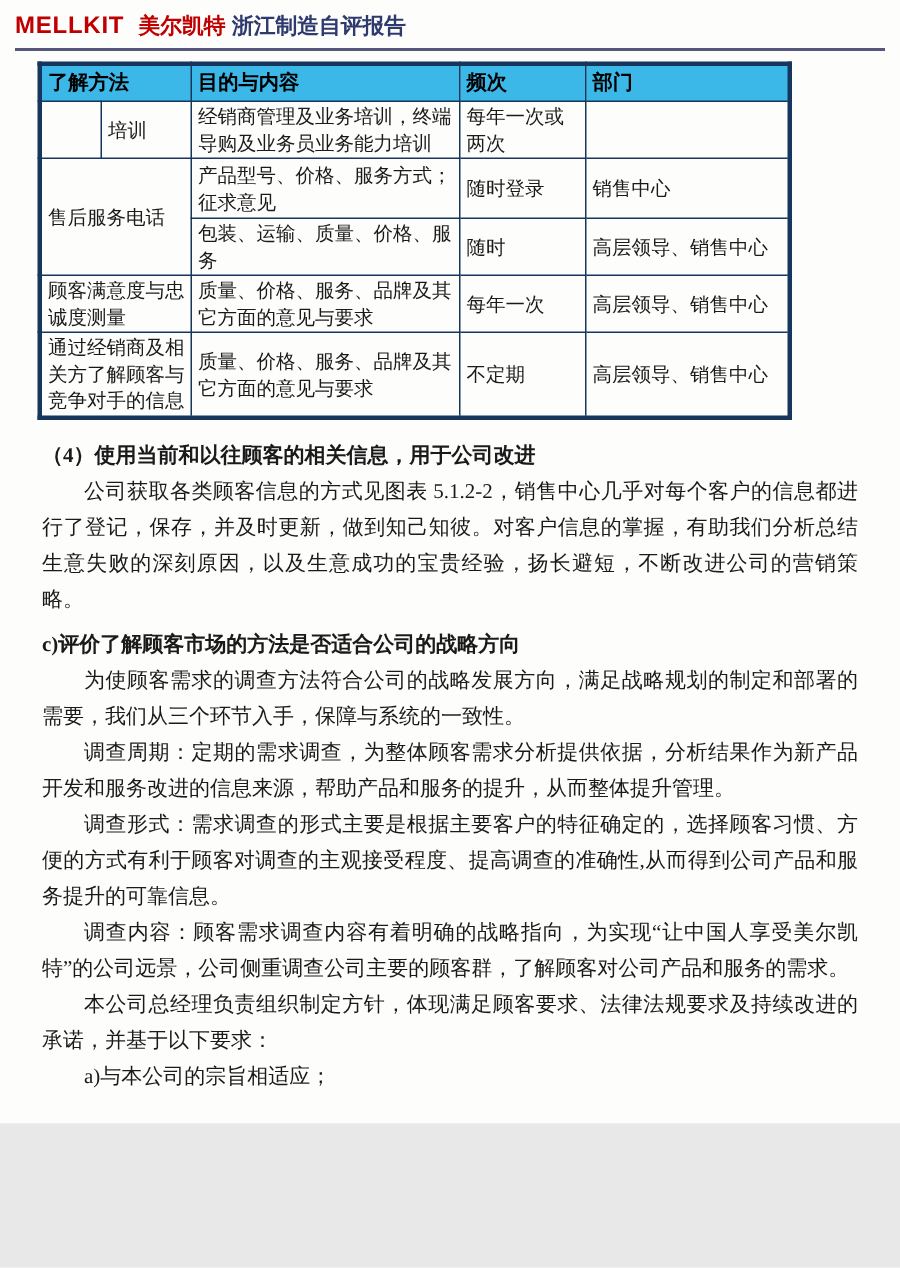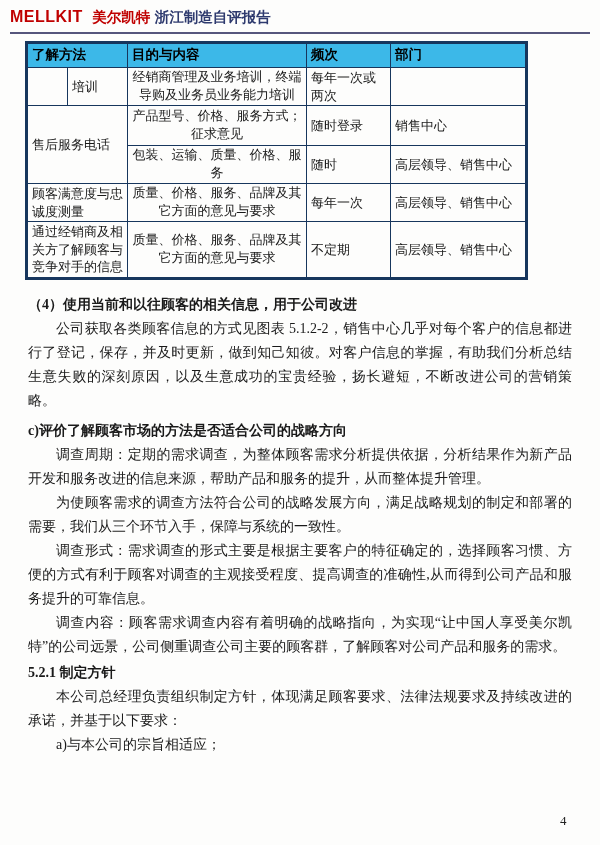--- a/index.html
+++ b/index.html
@@ -1,19 +1,19 @@
 <!DOCTYPE html>
 <html><head>
 <meta charset="utf-8">
 <style>
   * { margin:0; padding:0; box-sizing:border-box; }
   html,body { background:#e8e8e8; }
   .page {
     position:relative;
-    width:600px; height:845px;
+    width:600px; height:749px;
     background:#fdfdfc;
     font-family:"Liberation Serif", serif;
     color:#1a1a1a;
     overflow:hidden;
     margin:0 auto;
   }
   
   .doc-header {
     margin:6px 10px 0 10px;
     padding:2px 0 5px 0;
@@ -41,21 +41,21 @@
     padding:1px 4px;
     line-height:1.35;
   }
   .info-table thead th {
     background:#3cb8e8;
     font-weight:bold;
     color:#000;
     height:25px;
     font-size:13.5px;
   }
-  .info-table td.left { text-align:center;font-family:Liberation Mono, monospace; }
+  .info-table td.left { text-align:left; }
   .info-table tr.r1 { height:35px; }
   .info-table tr.r2 { height:40px; }
   .info-table tr.r3 { height:36px; }
   .info-table tr.r4 { height:38px;padding-left:20px; }
   .info-table tr.r5 { height:56px; }
   
   .content {
     margin:13px 28px 0 28px;
     font-size:14px;
     line-height:24px;
@@ -137,24 +137,23 @@
         <td>不定期</td>
         <td>高层领导、销售中心</td>
       </tr>
     </tbody>
   </table>
 
   <div class="content">
     <h3>（4）使用当前和以往顾客的相关信息，用于公司改进</h3>
     <p>公司获取各类顾客信息的方式见图表 5.1.2-2，销售中心几乎对每个客户的信息都进行了登记，保存，并及时更新，做到知己知彼。对客户信息的掌握，有助我们分析总结生意失败的深刻原因，以及生意成功的宝贵经验，扬长避短，不断改进公司的营销策略。</p>
     <h3 class="gap-sm">c)评价了解顾客市场的方法是否适合公司的战略方向</h3>
+    <p>为使顾客需求的调查方法符合公司的战略发展方向，满足战略规划的制定和部署的需要，我们从三个环节入手，保障与系统的一致性。</p>
     <p>调查周期：定期的需求调查，为整体顾客需求分析提供依据，分析结果作为新产品开发和服务改进的信息来源，帮助产品和服务的提升，从而整体提升管理。</p>
-    <p>为使顾客需求的调查方法符合公司的战略发展方向，满足战略规划的制定和部署的需要，我们从三个环节入手，保障与系统的一致性。</p>
     <p>调查形式：需求调查的形式主要是根据主要客户的特征确定的，选择顾客习惯、方便的方式有利于顾客对调查的主观接受程度、提高调查的准确性,从而得到公司产品和服务提升的可靠信息。</p>
     <p>调查内容：顾客需求调查内容有着明确的战略指向，为实现“让中国人享受美尔凯特”的公司远景，公司侧重调查公司主要的顾客群，了解顾客对公司产品和服务的需求。</p>
-    <h3 class="gap-xs">5.2.1  制定方针</h3>
     <p>本公司总经理负责组织制定方针，体现满足顾客要求、法律法规要求及持续改进的承诺，并基于以下要求：</p>
     <p>a)与本公司的宗旨相适应；</p>
   </div>
 
   <div class="page-number">4</div>
 
 </div>
 
 </body></html>

